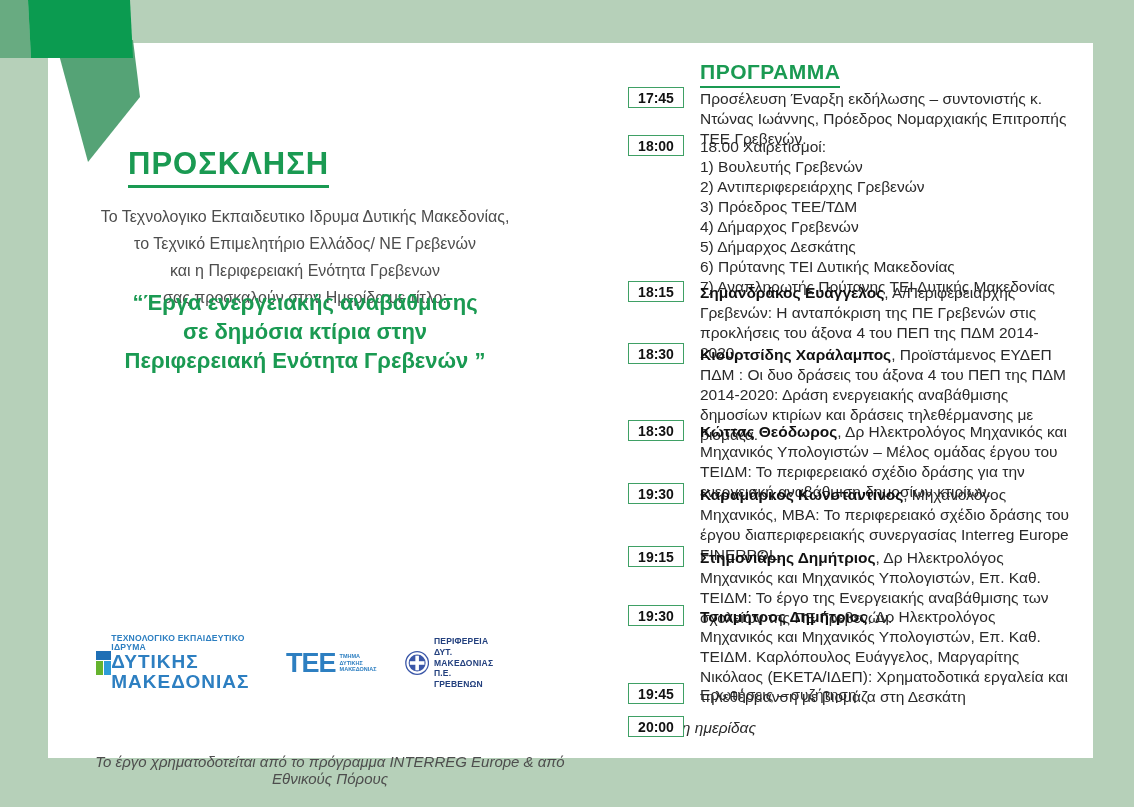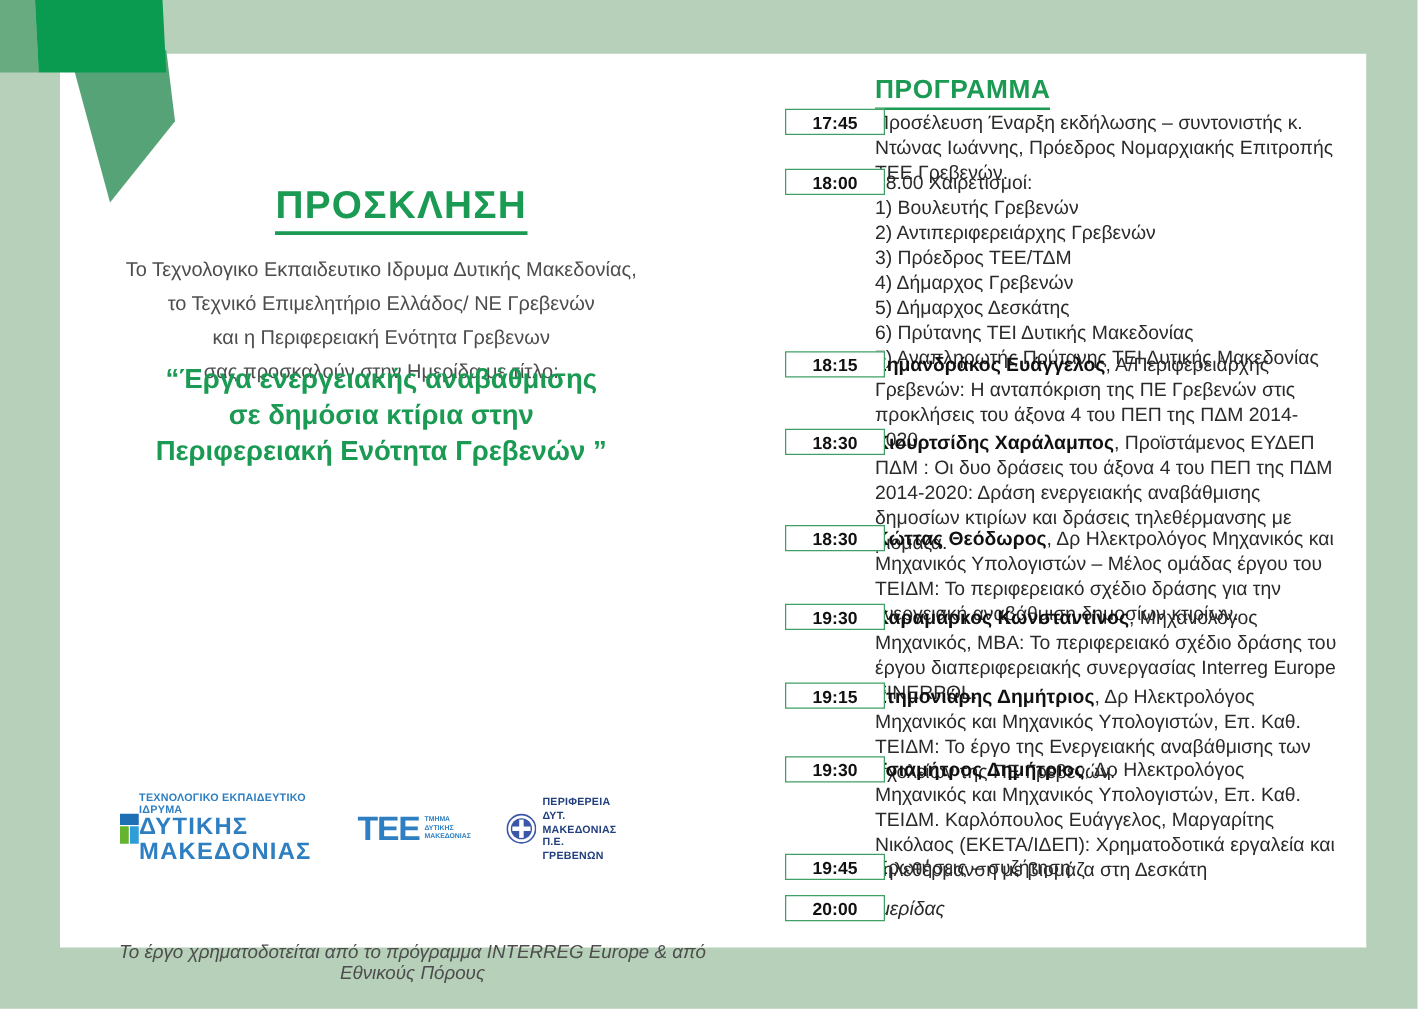--- a/index.html
+++ b/index.html
@@ -15,21 +15,21 @@
     --prog-text:#2a2a2a;
   }
   *{margin:0;padding:0;box-sizing:border-box;}
   html,body{width:1134px;height:807px;}
   body{font-family:"Liberation Sans",sans-serif;background:#fff;}
   .page{position:relative;width:1134px;height:807px;background:var(--frame-green);overflow:hidden;}
   .sheet{position:absolute;left:48px;top:43px;width:1045px;height:715px;background:#ffffff;}
   .corner-svg{position:absolute;left:0;top:0;z-index:5;}
 
   
-  .inv-title{position:absolute;left:136px;top:146px;width:370px;text-align:center;z-index:6;}
+  .inv-title{position:absolute;left:128px;top:146px;width:370px;z-index:6;}
   .inv-title span{display:inline-block;font-size:31px;font-weight:bold;letter-spacing:1px;
       color:var(--accent-green);border-bottom:3px solid var(--accent-green);padding-bottom:3px;}
   .inv-intro{position:absolute;left:60px;top:203px;width:490px;text-align:center;
       font-size:16px;line-height:27px;color:var(--body-gray);white-space:pre-line;z-index:6;}
   .inv-quote{position:absolute;left:60px;top:288px;width:490px;text-align:center;
       font-size:22px;line-height:29px;font-weight:bold;color:var(--accent-green);white-space:pre-line;z-index:6;}
   .inv-details{position:absolute;left:35px;top:386px;width:545px;text-align:center;
       font-size:16.5px;line-height:27px;color:var(--body-gray);white-space:pre-line;z-index:6;}
   .inv-footer{position:absolute;left:70px;top:753px;width:520px;text-align:center;
       font-size:15px;font-style:italic;color:var(--body-gray);z-index:6;}
@@ -49,21 +49,21 @@
   .tee-small{font-size:5.5px;font-weight:bold;color:var(--logo-blue);line-height:1.25;}
   .logo-region{display:flex;align-items:center;gap:5px;}
   .region-text{font-size:8.5px;font-weight:bold;color:#23407e;line-height:1.25;letter-spacing:.2px;}
 
   
   .program{position:absolute;left:628px;top:0;width:460px;height:807px;z-index:6;}
   .prog-heading{position:absolute;left:72px;top:60px;}
   .prog-heading span{display:inline-block;font-size:21px;font-weight:bold;letter-spacing:.5px;
       color:var(--accent-green);border-bottom:2px solid var(--accent-green);padding-bottom:2px;}
   .prog-item{position:absolute;left:0;width:445px;}
-  .timebox{position:absolute;left:0;top:-2px;width:80px;height:21px;border:1.6px solid var(--badge-border);
+  .timebox{position:absolute;left:0;top:-2px;width:56px;height:21px;border:1.6px solid var(--badge-border);
       background:#fff;display:flex;align-items:center;justify-content:center;
       font-size:14px;font-weight:bold;color:#111;}
   .prog-text{margin-left:72px;width:372px;font-size:15.5px;line-height:20px;
       color:var(--prog-text);white-space:pre-line;}
   .prog-text b{color:#111;}
   .prog-item.italic .prog-text{font-style:italic;margin-left:28px;}
 </style>
 </head>
 <body>
 

